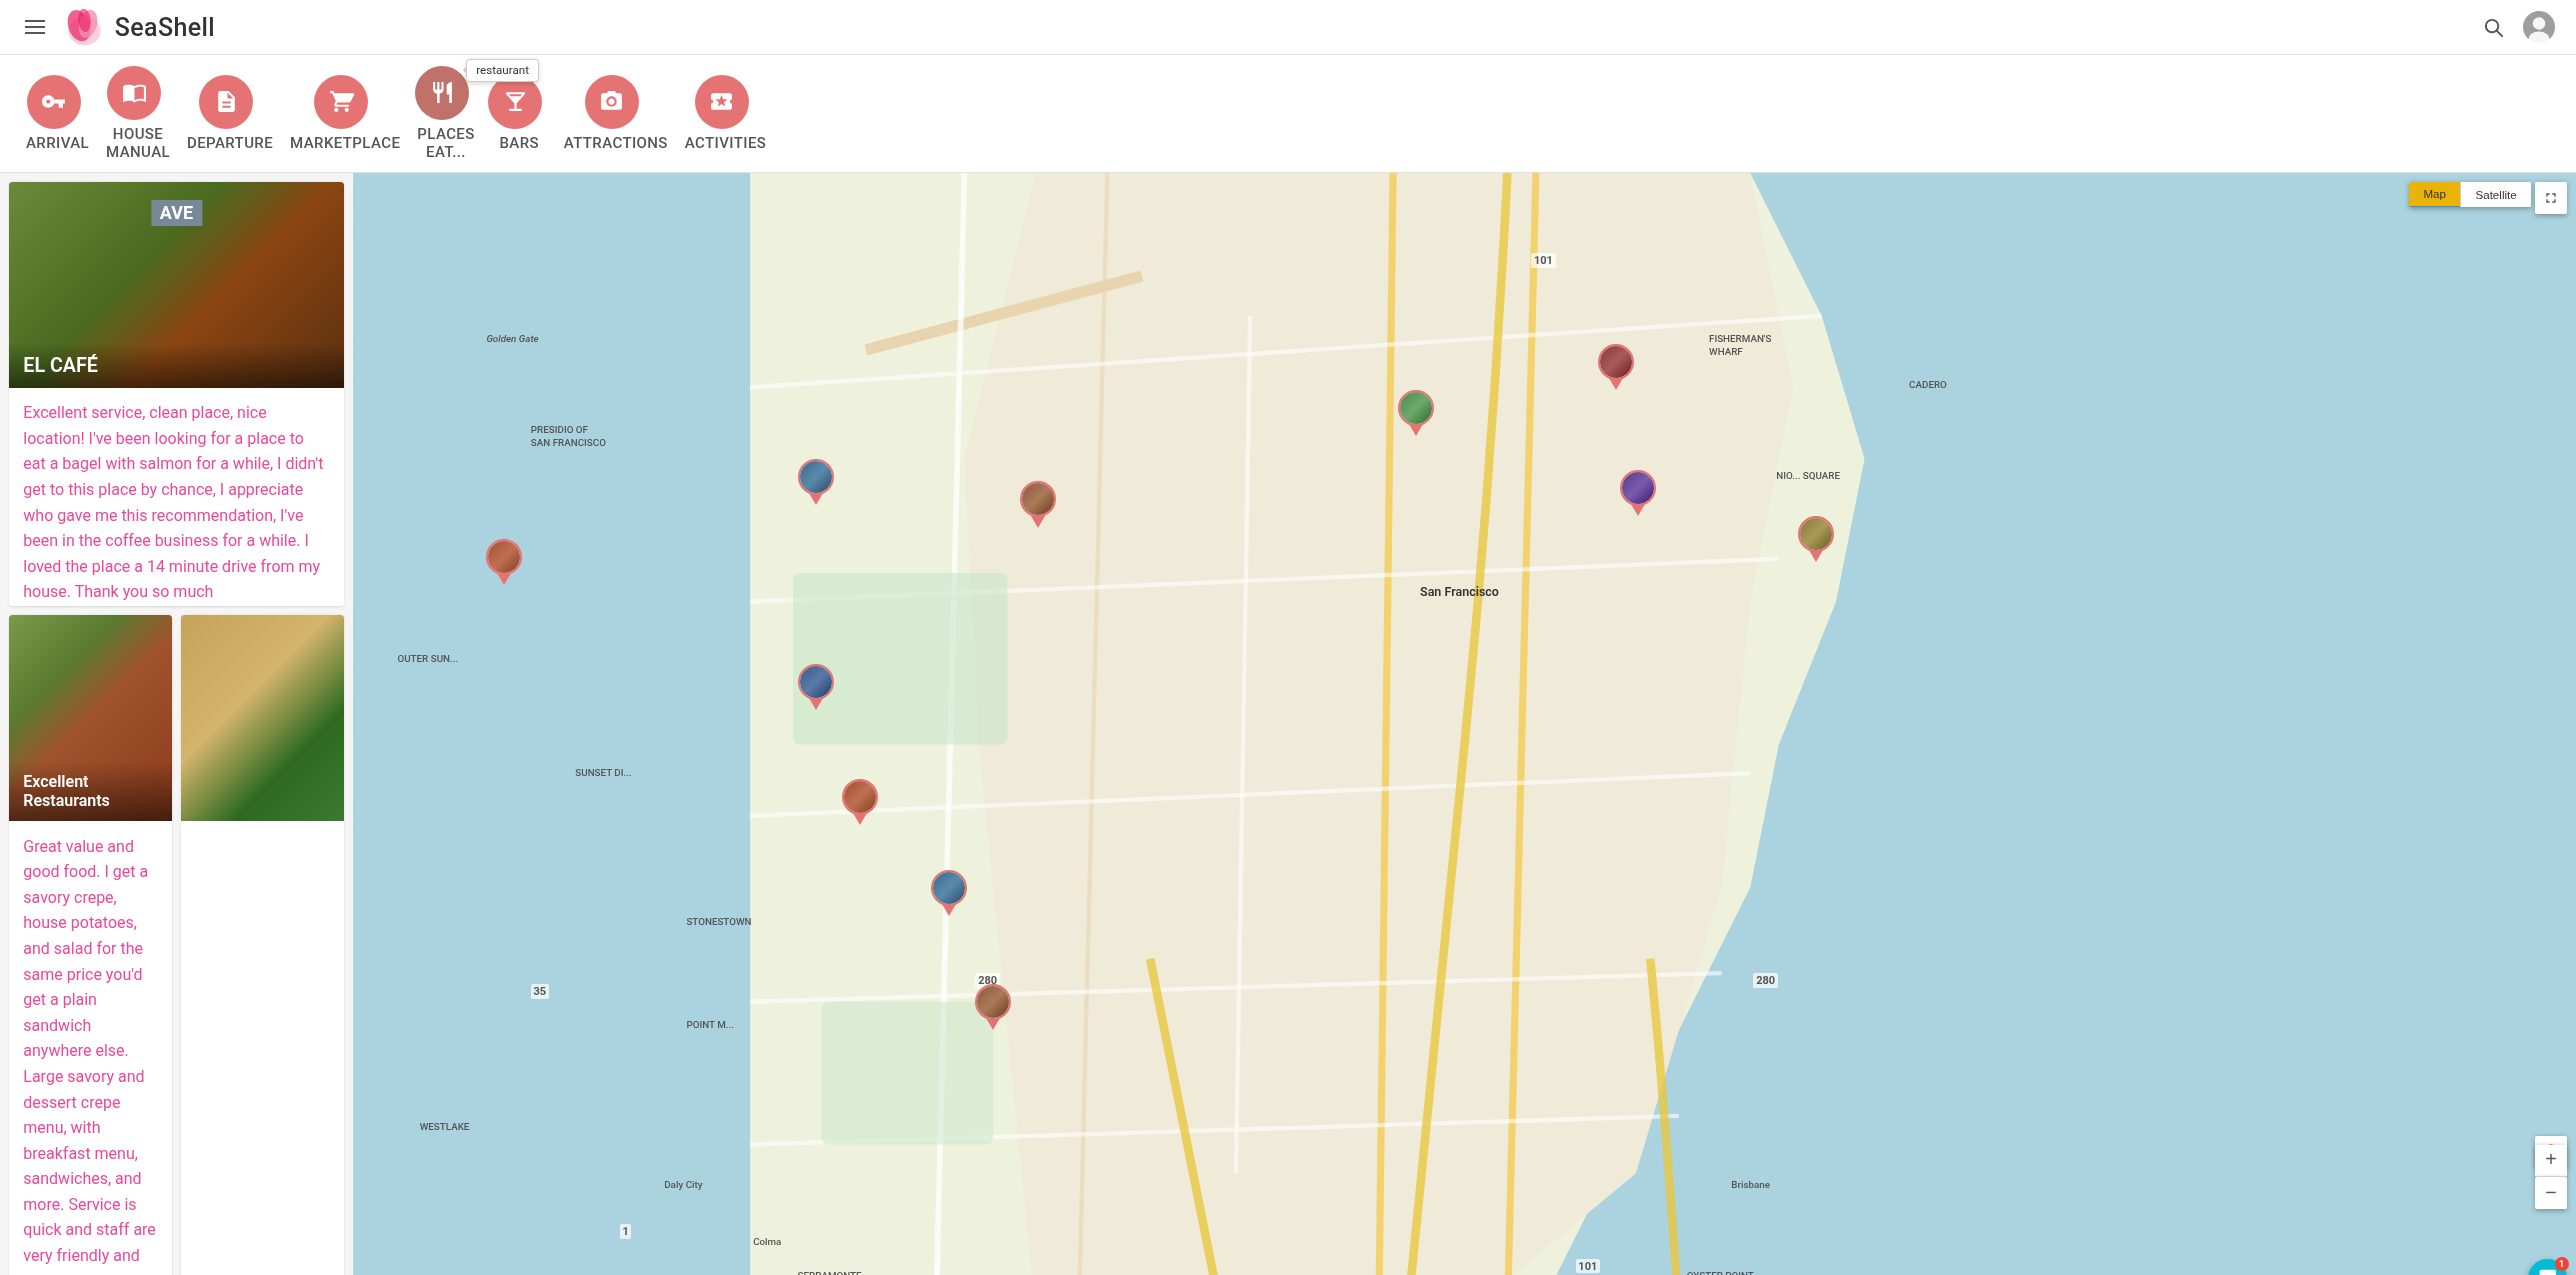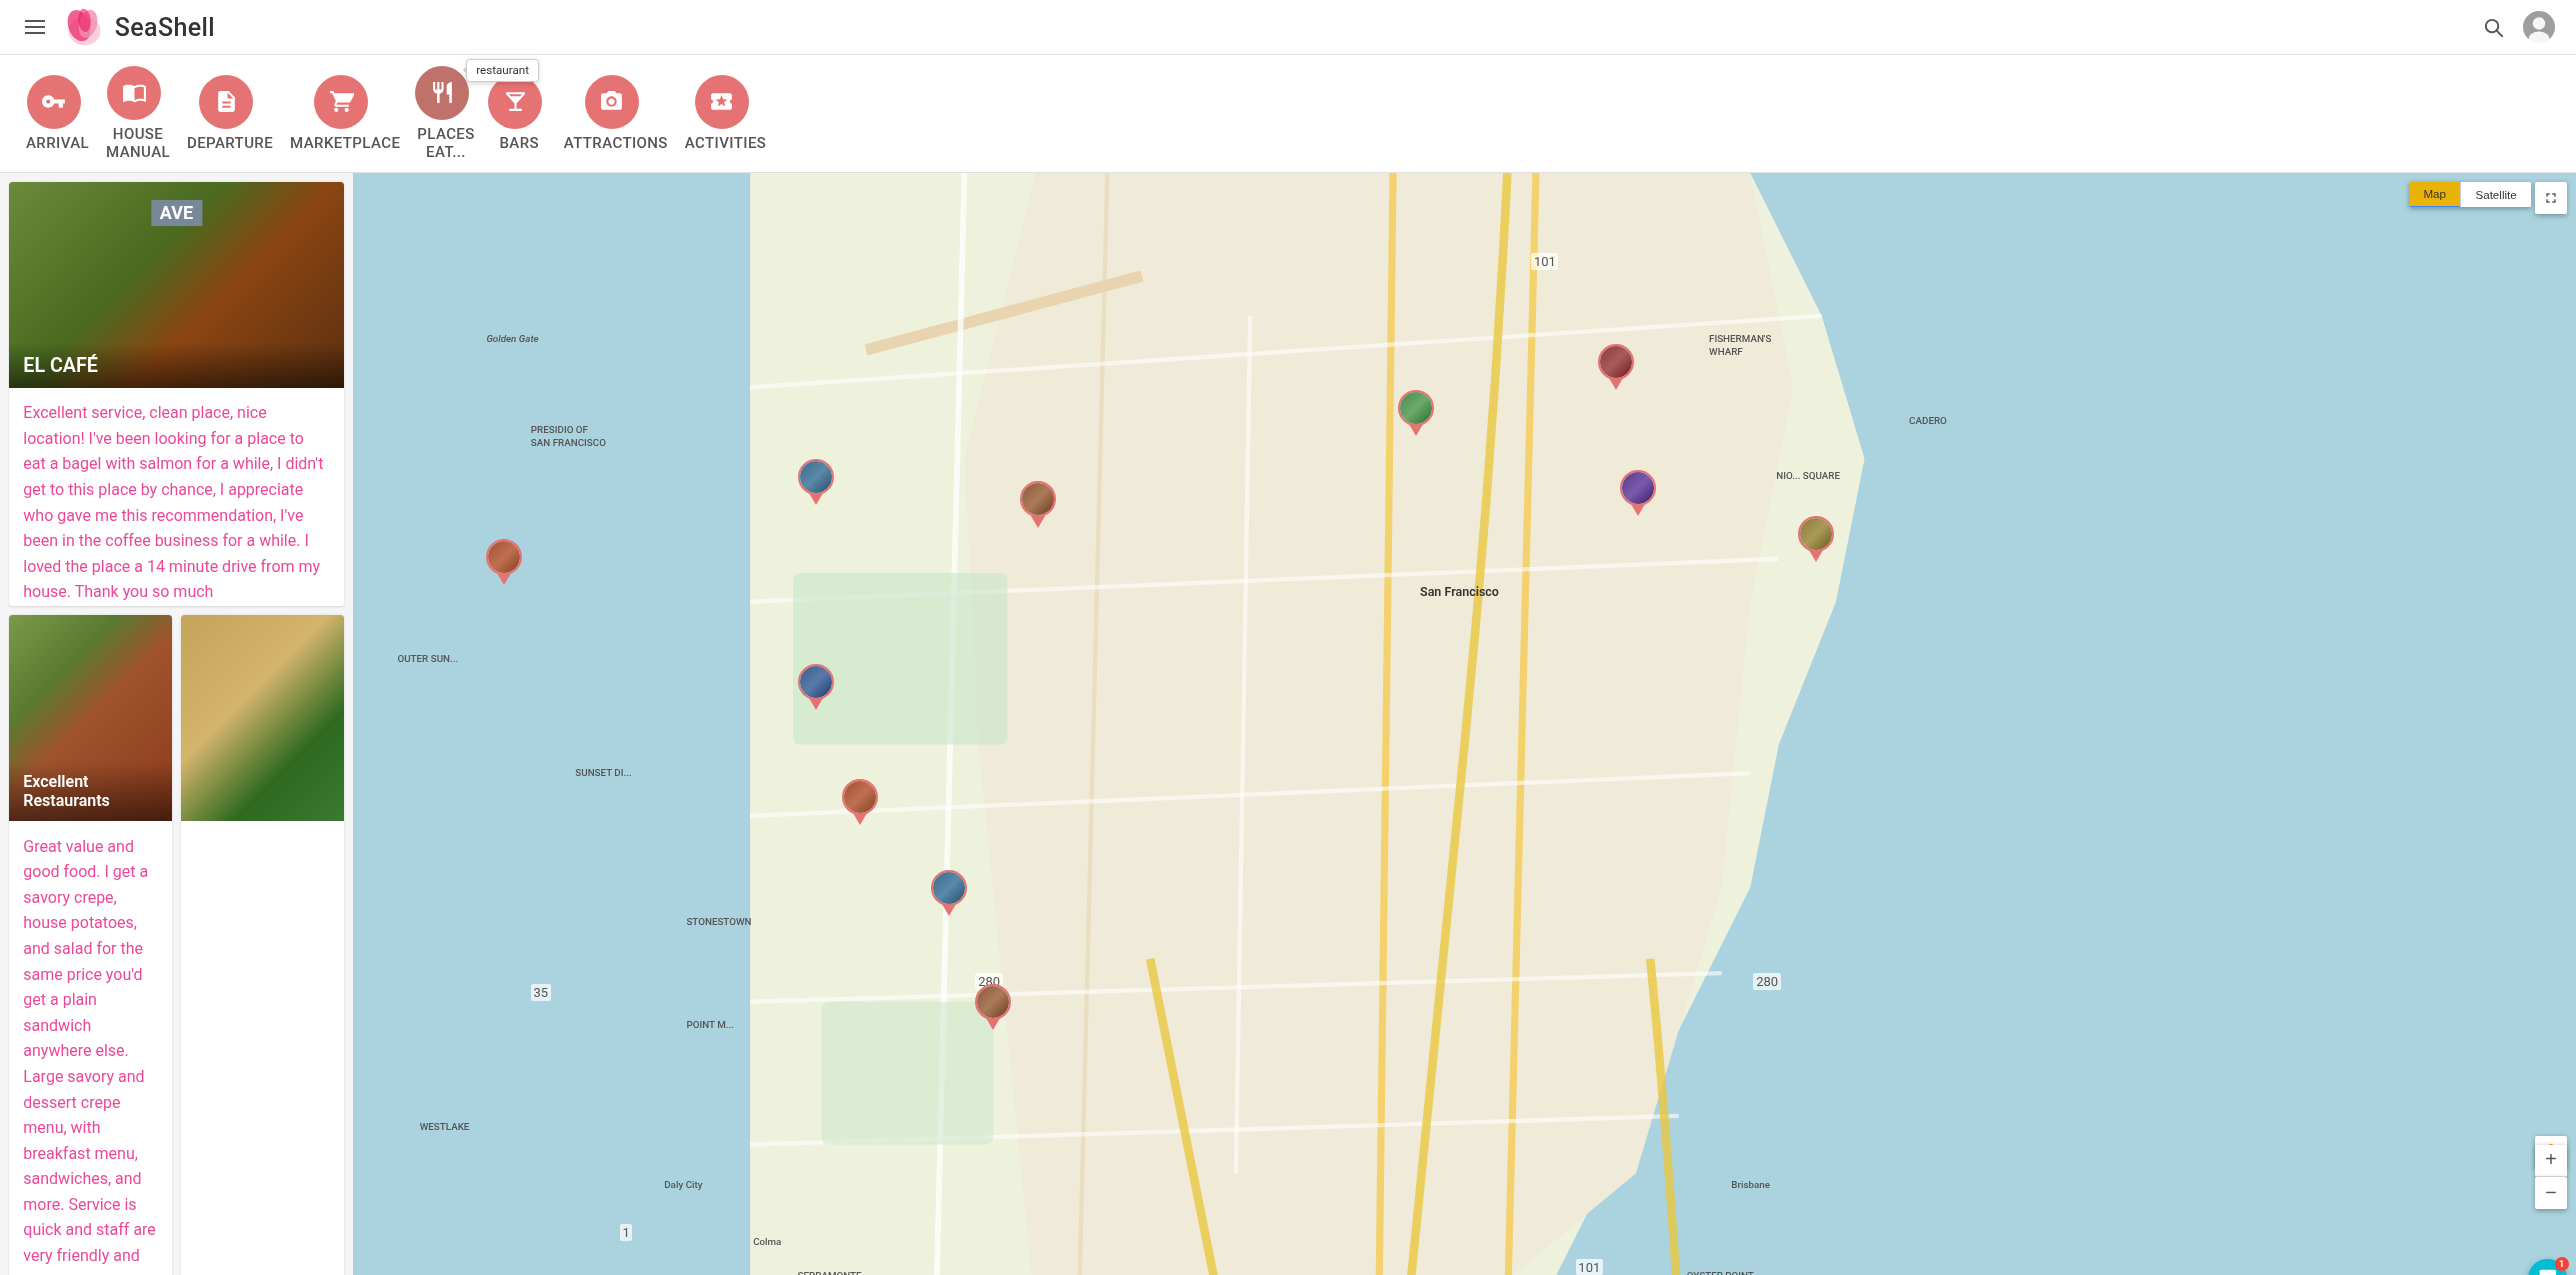--- a/index.html
+++ b/index.html
@@ -319,25 +319,26 @@
       font-size: 12.5px;
       color: #333;
       font-weight: 600;
       pointer-events: none;
     }
 
     
     .map-road-label {
       position: absolute;
       background: rgba(255,255,255,0.7);
-      font-size: 13px;
+      font-size: 11px;
       color: #555;
       padding: 0.9px 2.7px;
       border-radius: 1.8px;
       pointer-events: none;
+      font-weight: bold;
     }
 
     
     .img-el-cafe {
       background: linear-gradient(135deg, #6b8a3a 0%, #4a6a20 40%, #8b4513 60%, #5a3010 100%);
       width: 100%;
       height: 100%;
       position: relative;
     }
     .img-el-cafe::before {
@@ -559,21 +560,21 @@
     <div class="map-label" style="left:2%;top:42%;">OUTER SUN...</div>
     <div class="map-label" style="left:10%;top:52%;">SUNSET DI...</div>
     <div class="map-label" style="left:15%;top:65%;">STONESTOWN</div>
     <div class="map-label" style="left:15%;top:74%;">POINT M...</div>
     <div class="map-label" style="left:3%;top:83%;">WESTLAKE</div>
     <div class="map-label" style="left:14%;top:88%;">Daly City</div>
     <div class="map-label" style="left:18%;top:93%;">Colma</div>
     <div class="map-label" style="left:62%;top:88%;">Brisbane</div>
     <div class="map-label" style="left:20%;top:96%;">SERRAMONTE</div>
     <div class="map-label" style="left:60%;top:96%;">OYSTER POINT</div>
-    <div class="map-label" style="left:70%;top:18%;margin-top:36px;">CADERO</div>
+    <div class="map-label" style="left:70%;top:18%;">CADERO</div>
     <div class="map-label" style="left:62%;top:26%;margin-left:45px;">NIO... SQUARE</div>
     <div class="map-label" style="left:6%;top:14%;font-style:italic;">Golden Gate</div>
 
     <div class="map-road-label" style="left:53%;top:7%;">101</div>
     <div class="map-road-label" style="left:55%;top:95%;">101</div>
     <div class="map-road-label" style="left:28%;top:70%;">280</div>
     <div class="map-road-label" style="left:63%;top:70%;">280</div>
     <div class="map-road-label" style="left:8%;top:71%;">35</div>
     <div class="map-road-label" style="left:12%;top:92%;">1</div>
 

